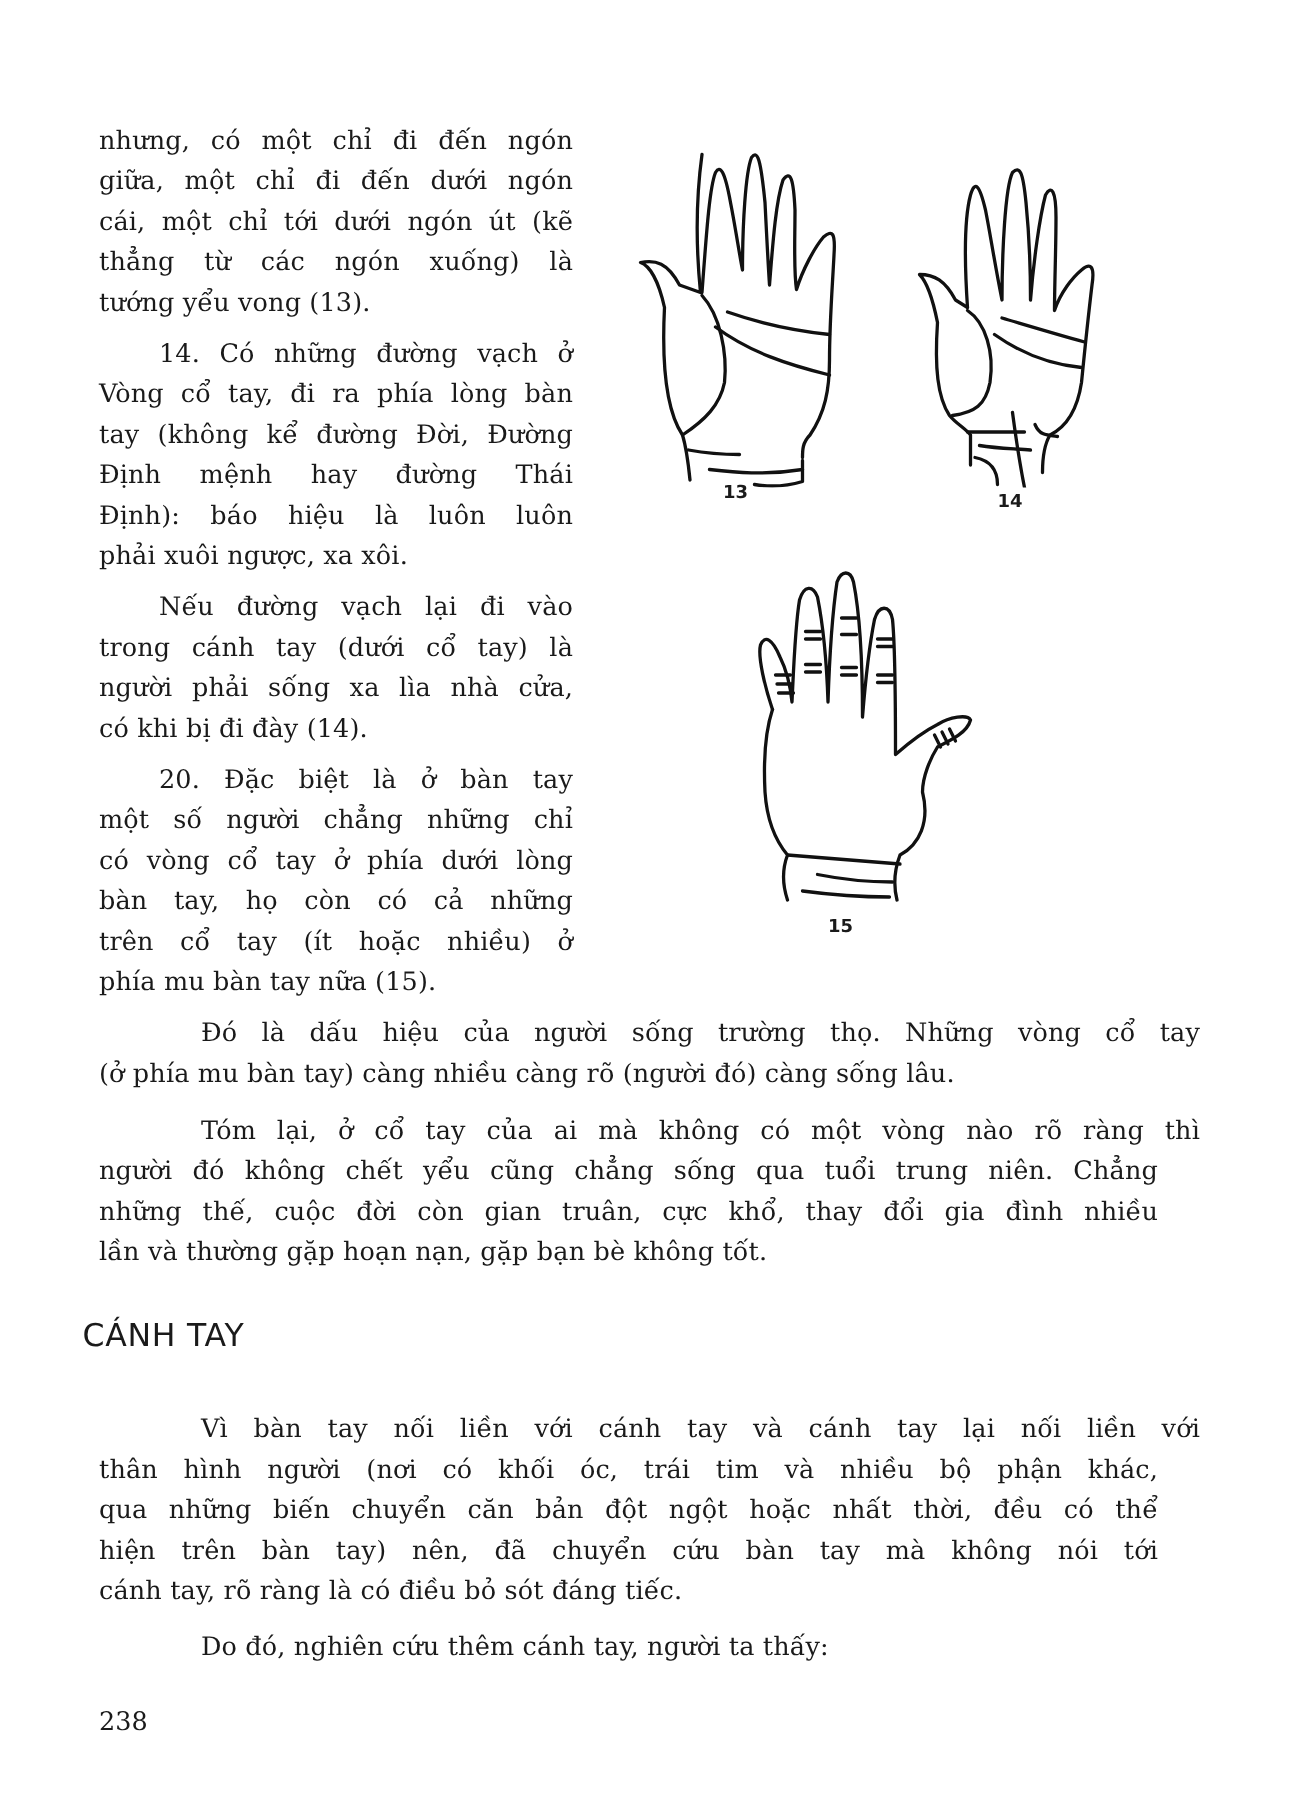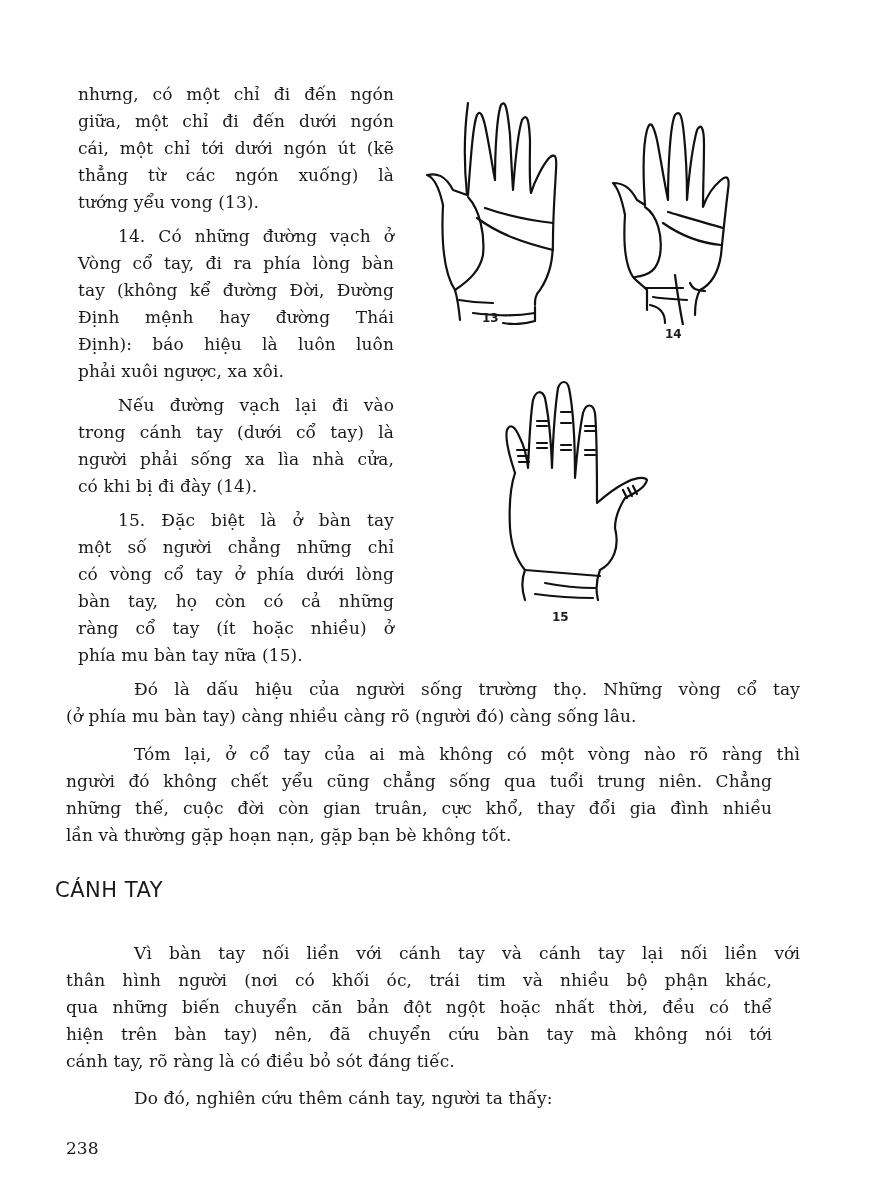--- a/index.html
+++ b/index.html
@@ -8,21 +8,21 @@
     font-family: "DejaVu Serif", "Liberation Serif", serif;
     color: #1a1a1a;
   }
   .line {
     position: absolute;
     font-size: 17px;
     line-height: 24px;
     white-space: nowrap;
     letter-spacing: 0.1px;
   }
-  .col { left: 66px; width: 316px; text-align-last: justify; text-align: justify; margin-left: 12px; }
+  .col { left: 66px; width: 316px; text-align-last: justify; text-align: justify; }
   .col.last { text-align-last: left; }
   .col.indent { left: 106px; width: 276px; }
   .wide { left: 66px; width: 706px; text-align: justify; text-align-last: justify; }
   .wide.last { text-align-last: left; }
   .wide.indent { left: 106px; width: 666px; margin-left: 28px; }
   .heading {
     position: absolute; left: 55px; top: 878px;
     font-family: "DejaVu Sans", "Liberation Sans", sans-serif;
     font-size: 21px; font-weight: normal; letter-spacing: 0.5px;
   }
@@ -59,42 +59,42 @@
 </div>
 
 <div>
   <div class="line col indent" style="top:393px">Nếu đường vạch lại đi vào</div>
   <div class="line col" style="top:420px">trong cánh tay (dưới cổ tay) là</div>
   <div class="line col" style="top:447px">người phải sống xa lìa nhà cửa,</div>
   <div class="line col last" style="top:474px">có khi bị đi đày (14).</div>
 </div>
 
 <div>
-  <div class="line col indent" style="top:508px">15. Đặc biệt là ở bàn tay</div>
+  <div class="line col indent" style="top:508px">20. Đặc biệt là ở bàn tay</div>
   <div class="line col" style="top:535px">một số người chẳng những chỉ</div>
   <div class="line col" style="top:562px">có vòng cổ tay ở phía dưới lòng</div>
   <div class="line col" style="top:589px">bàn tay, họ còn có cả những</div>
-  <div class="line col" style="top:616px">ràng cổ tay (ít hoặc nhiều) ở</div>
+  <div class="line col" style="top:616px">trên cổ tay (ít hoặc nhiều) ở</div>
   <div class="line col last" style="top:643px">phía mu bàn tay nữa (15).</div>
 </div>
 
 <div class="fig" style="left:425px; top:95px;">
   <svg width="160" height="230" viewBox="0 0 160 230">
     <g fill="none" stroke="#111" stroke-width="2.2" stroke-linecap="round" stroke-linejoin="round">
       <path d="M43 8 C40 30 38 60 42 100 L28 95 C20 80 12 78 2 80 C8 82 14 92 18 110 C16 150 20 180 30 195 C33 205 34 215 35 225"></path>
       <path d="M43 100 C46 60 48 30 52 20 C55 15 58 18 62 40 C65 55 68 75 70 85 C70 55 72 20 76 10 C80 5 82 10 85 40 C86 60 87 80 88 95 C90 70 92 40 97 25 C102 18 104 24 105 45 C105 65 104 85 106 98 C110 85 118 70 124 63 C130 58 132 60 131 75 C130 95 128 120 128 145 C128 165 125 180 115 195 C110 200 110 205 110 210"></path>
       <path d="M43 102 C55 115 60 140 58 160 C55 175 45 185 30 195"></path>
       <path d="M60 113 C80 120 100 125 128 128"></path>
       <path d="M52 123 C75 140 100 148 128 155"></path>
       <path d="M34 205 C45 207 55 208 68 208"></path>
       <path d="M48 218 C65 220 85 222 110 218"></path>
       <path d="M78 228 C90 230 100 229 110 226 L110 212"></path>
     </g>
   </svg>
-  <div class="figlabel" style="left:57px; top:216px;">13</div>
+  <div class="figlabel" style="left:57px; top:226px;">13</div>
 </div>
 
 <div class="fig" style="left:605px; top:95px;">
   <svg width="160" height="230" viewBox="0 0 160 230">
     <g fill="none" stroke="#111" stroke-width="2.2" stroke-linecap="round" stroke-linejoin="round">
       <path d="M40 110 C38 80 38 50 42 35 C45 25 48 28 52 45 C55 60 58 80 63 105 C63 75 65 30 70 20 C75 15 77 20 79 40 C81 60 82 85 82 105 C84 80 88 50 92 35 C96 28 99 32 99 50 C99 70 98 95 98 112 C102 100 110 90 116 85 C122 80 125 82 123 95 C120 120 118 140 116 160 C113 180 105 190 95 195 C92 200 90 208 90 220"></path>
       <path d="M40 110 L32 105 C25 92 18 88 8 88 C12 92 16 100 20 120 C18 150 20 170 28 182 C33 188 38 190 42 195 L42 215"></path>
       <path d="M40 112 C52 120 58 140 55 160 C52 175 45 180 30 182"></path>
       <path d="M63 117 C80 122 100 128 118 133"></path>
       <path d="M58 128 C75 140 95 148 116 150"></path>

